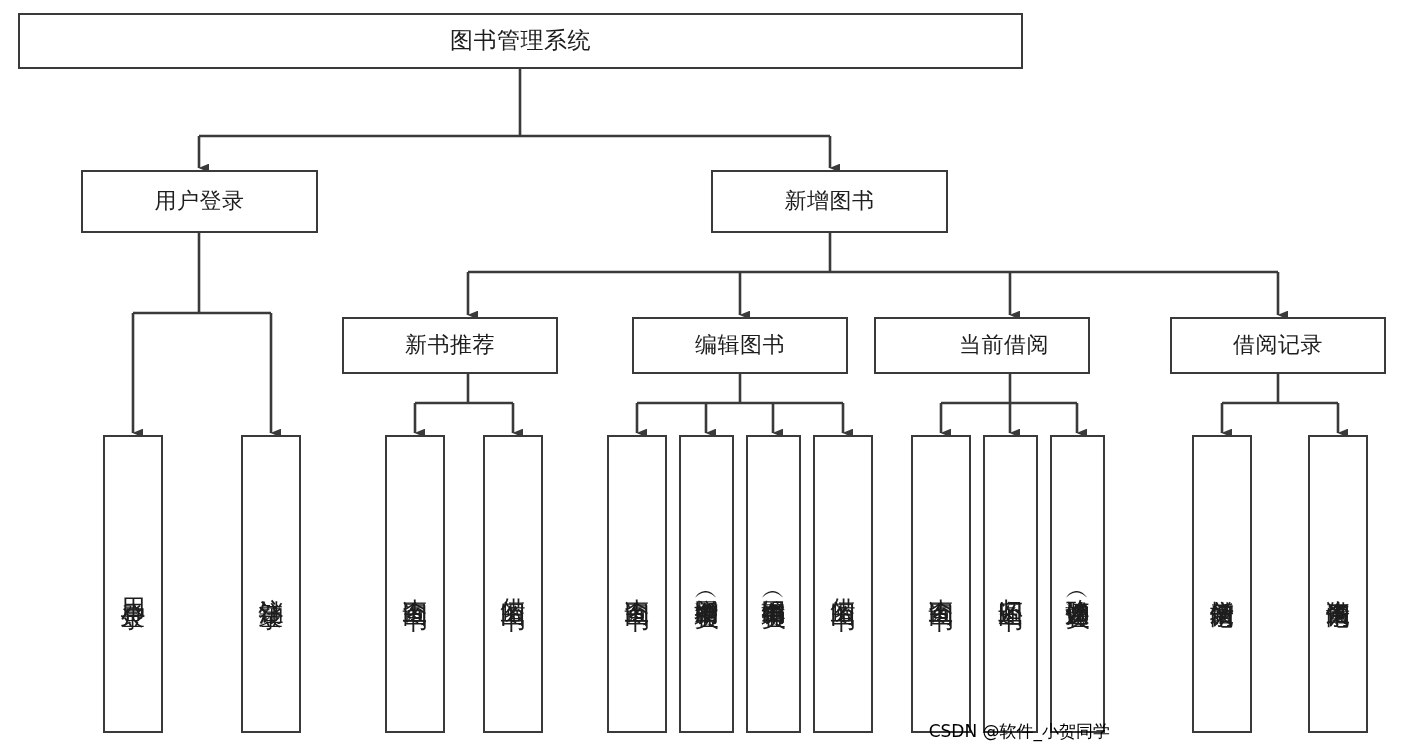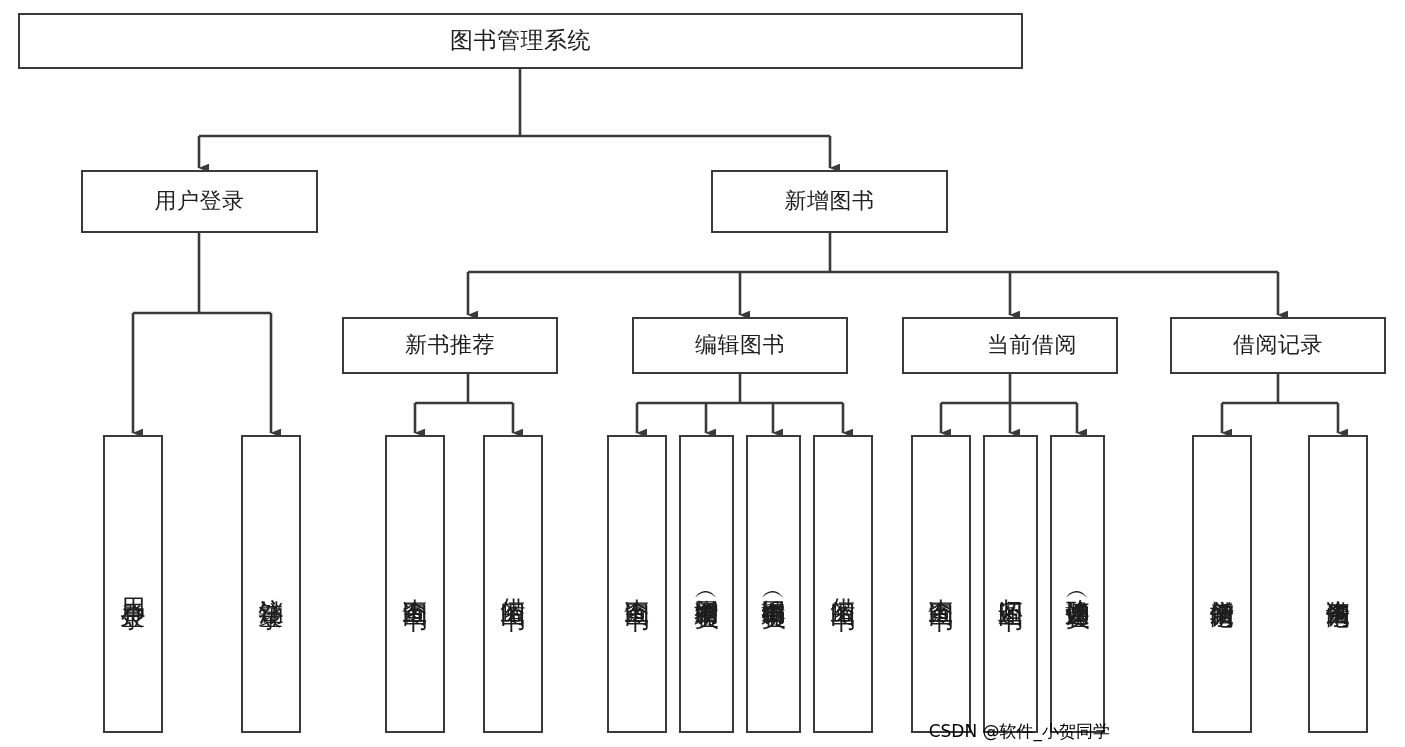--- a/index.html
+++ b/index.html
@@ -145,21 +145,21 @@
   </div>
 
   <div class="node horiz" style="left:342px; top:317px; width:216px; height:57px;">
     <span class="label">新书推荐</span>
   </div>
 
   <div class="node horiz" style="left:632px; top:317px; width:216px; height:57px;">
     <span class="label">编辑图书</span>
   </div>
 
-  <div class="node horiz" style="left:902px; top:317px; width:216px; height:57px;padding-left:44px;">
+  <div class="node horiz" style="left:874px; top:317px; width:216px; height:57px;padding-left:44px;">
     <span class="label">当前借阅</span>
   </div>
 
   <div class="node horiz" style="left:1170px; top:317px; width:216px; height:57px;">
     <span class="label">借阅记录</span>
   </div>
 
   <div class="node vert" style="left:103px; top:435px; width:60px; height:298px;">
     <span class="label">用户登录</span>
   </div>

